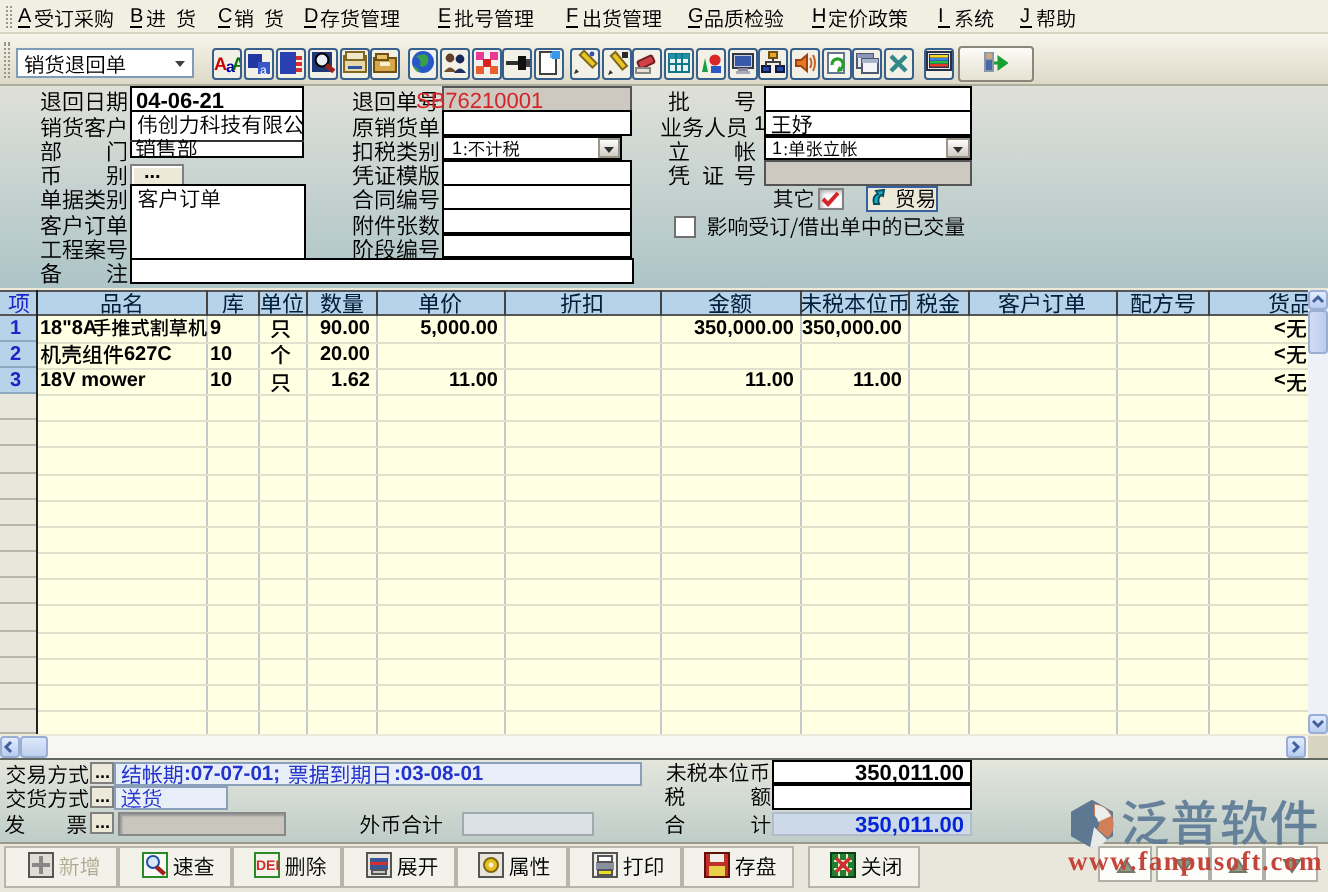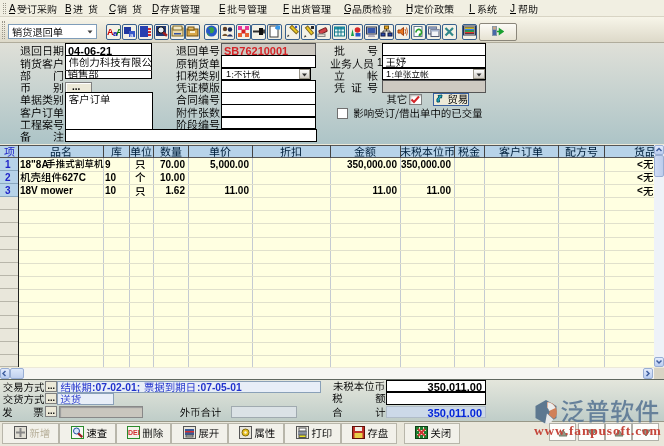--- a/index.html
+++ b/index.html
@@ -397,21 +397,21 @@
     <svg width="44" height="13" style="overflow:visible;display:block" viewBox="0 -9.68 44 12.65">
       <path d="M6.3 -4.6C6.7 -3.8 7.2 -2.7 7.5 -2L8.1 -2.3C7.8 -3 7.3 -4 6.9 -4.8ZM8.9 -9.1L8.9 -6.7L6 -6.7L6 -6L8.9 -6L8.9 -0.1C8.9 0.1 8.8 0.1 8.6 0.1C8.5 0.1 7.9 0.1 7.3 0.1C7.4 0.3 7.5 0.6 7.6 0.8C8.4 0.8 8.9 0.8 9.2 0.7C9.4 0.6 9.6 0.4 9.6 -0.1L9.6 -6L10.6 -6L10.6 -6.7L9.6 -6.7L9.6 -9.1ZM5.7 -9.2C5.2 -7.6 4.4 -6 3.5 -5C3.6 -4.8 3.9 -4.5 3.9 -4.4C4.2 -4.7 4.5 -5.1 4.8 -5.6L4.8 0.8L5.5 0.8L5.5 -6.8C5.8 -7.5 6.1 -8.3 6.4 -9ZM0.9 -8.8L0.9 0.9L1.6 0.9L1.6 -8.1L3 -8.1C2.8 -7.3 2.5 -6.3 2.2 -5.4C2.9 -4.5 3.1 -3.7 3.1 -3.1C3.1 -2.7 3.1 -2.4 2.9 -2.3C2.8 -2.2 2.7 -2.2 2.6 -2.2C2.4 -2.2 2.2 -2.2 2 -2.2C2.1 -2 2.1 -1.7 2.1 -1.5C2.4 -1.5 2.6 -1.5 2.8 -1.6C3.1 -1.6 3.2 -1.6 3.4 -1.7C3.7 -2 3.8 -2.4 3.8 -3C3.8 -3.7 3.6 -4.6 2.8 -5.5C3.2 -6.4 3.6 -7.6 3.9 -8.5L3.4 -8.8L3.3 -8.8ZM14.5 -3.7L14.5 -3L17.7 -3L17.7 0.9L18.4 0.9L18.4 -3L21.4 -3L21.4 -3.7L18.4 -3.7L18.4 -6.2L21 -6.2L21 -7L18.4 -7L18.4 -9.1L17.7 -9.1L17.7 -7L16.1 -7C16.2 -7.5 16.4 -8 16.5 -8.5L15.8 -8.7C15.5 -7.2 15.1 -5.8 14.4 -4.9C14.6 -4.8 14.9 -4.6 15 -4.5C15.4 -5 15.6 -5.6 15.9 -6.2L17.7 -6.2L17.7 -3.7ZM14 -9.2C13.4 -7.5 12.4 -5.8 11.4 -4.8C11.5 -4.6 11.7 -4.2 11.8 -4C12.2 -4.4 12.5 -4.9 12.9 -5.4L12.9 0.8L13.6 0.8L13.6 -6.6C14 -7.3 14.4 -8.2 14.7 -9ZM31.3 -8.7C30.7 -7.6 29.7 -6.5 28.6 -5.8C28.7 -5.7 29 -5.4 29.1 -5.3C30.2 -6 31.4 -7.2 32.1 -8.5ZM23.3 -6.3C23.3 -5.3 23.1 -3.9 23 -3.1L25.2 -3.1C25.1 -1 25 -0.2 24.8 0C24.7 0.1 24.6 0.1 24.4 0.1C24.2 0.1 23.6 0.1 23.1 0.1C23.2 0.3 23.3 0.5 23.3 0.7C23.8 0.8 24.4 0.8 24.7 0.8C25 0.7 25.2 0.7 25.4 0.5C25.7 0.1 25.9 -0.8 26 -3.4C26 -3.5 26 -3.7 26 -3.7L23.8 -3.7C23.8 -4.3 23.9 -5 24 -5.6L25.9 -5.6L25.9 -8.8L23.1 -8.8L23.1 -8.1L25.2 -8.1L25.2 -6.3ZM27.2 0.9C27.4 0.8 27.7 0.6 29.9 -0.3C29.9 -0.4 29.9 -0.7 29.9 -1L28.1 -0.3L28.1 -4.2L29.3 -4.2C29.8 -2.1 30.7 -0.2 32.2 0.7C32.3 0.5 32.5 0.3 32.7 0.1C31.3 -0.7 30.4 -2.3 30 -4.2L32.5 -4.2L32.5 -4.9L28.1 -4.9L28.1 -9L27.4 -9L27.4 -4.9L26.1 -4.9L26.1 -4.2L27.4 -4.2L27.4 -0.4C27.4 0 27.1 0.2 26.9 0.3C27 0.4 27.2 0.7 27.2 0.9ZM37.9 -9C37.7 -8.6 37.3 -7.9 37.1 -7.5L37.5 -7.3C37.8 -7.7 38.2 -8.2 38.5 -8.7ZM34 -8.7C34.3 -8.2 34.6 -7.6 34.7 -7.2L35.3 -7.5C35.2 -7.9 34.9 -8.5 34.6 -8.9ZM37.6 -2.9C37.3 -2.3 36.9 -1.8 36.5 -1.4C36.1 -1.6 35.6 -1.8 35.2 -2C35.4 -2.2 35.5 -2.6 35.7 -2.9ZM34.3 -1.7C34.8 -1.5 35.4 -1.2 36 -0.9C35.3 -0.4 34.4 -0 33.5 0.2C33.6 0.3 33.8 0.6 33.8 0.8C34.8 0.5 35.8 0.1 36.6 -0.6C37 -0.4 37.3 -0.2 37.6 0L38 -0.5C37.8 -0.6 37.5 -0.8 37.1 -1C37.7 -1.7 38.1 -2.4 38.4 -3.4L38 -3.6L37.9 -3.5L36 -3.5L36.3 -4.1L35.6 -4.2C35.5 -4 35.4 -3.8 35.3 -3.5L33.8 -3.5L33.8 -2.9L35 -2.9C34.7 -2.5 34.5 -2 34.3 -1.7ZM35.9 -9.2L35.9 -7.1L33.6 -7.1L33.6 -6.5L35.7 -6.5C35.1 -5.8 34.3 -5.1 33.5 -4.7C33.6 -4.6 33.8 -4.3 33.9 -4.2C34.6 -4.5 35.3 -5.2 35.9 -5.9L35.9 -4.4L36.6 -4.4L36.6 -6C37.1 -5.6 37.8 -5.1 38.1 -4.8L38.5 -5.3C38.3 -5.5 37.2 -6.2 36.7 -6.5L38.8 -6.5L38.8 -7.1L36.6 -7.1L36.6 -9.2ZM40 -9.1C39.7 -7.2 39.2 -5.4 38.3 -4.2C38.5 -4.1 38.8 -3.9 38.9 -3.7C39.2 -4.2 39.4 -4.7 39.7 -5.3C39.9 -4.1 40.2 -3.1 40.7 -2.2C40.1 -1.1 39.2 -0.3 38 0.3C38.1 0.4 38.3 0.7 38.4 0.9C39.5 0.3 40.4 -0.5 41 -1.5C41.6 -0.5 42.3 0.2 43.2 0.8C43.3 0.6 43.5 0.3 43.7 0.2C42.7 -0.3 42 -1.1 41.4 -2.2C42 -3.3 42.4 -4.7 42.6 -6.4L43.4 -6.4L43.4 -7.1L40.2 -7.1C40.4 -7.7 40.5 -8.3 40.6 -9ZM41.9 -6.4C41.8 -5 41.5 -3.9 41.1 -2.9C40.6 -4 40.3 -5.1 40.1 -6.4Z" fill="#000"></path>
     </svg>
   </div>
 <div style="position:absolute;left:176px;top:118.8px;">
     <svg width="44" height="13" style="overflow:visible;display:block" viewBox="0 -9.68 44 12.65">
       <path d="M8.2 -5L8.2 0.8L8.9 0.8L8.9 -5ZM5.5 -5L5.5 -3.3C5.5 -2.1 5.3 -0.6 4 0.5C4.2 0.6 4.5 0.8 4.6 0.9C6.1 -0.3 6.2 -1.9 6.2 -3.3L6.2 -5ZM6.9 -9.3C6.5 -8 5.5 -6.3 3.9 -5.3C4.1 -5.2 4.3 -4.9 4.4 -4.7C5.7 -5.6 6.6 -6.8 7.2 -7.9C7.9 -6.7 9 -5.5 10.1 -4.9C10.2 -5.1 10.5 -5.3 10.6 -5.5C9.4 -6.1 8.2 -7.4 7.5 -8.7L7.7 -9.2ZM0.9 -8.8L0.9 0.9L1.6 0.9L1.6 -8.1L3.2 -8.1C2.9 -7.3 2.5 -6.4 2.1 -5.6C3.1 -4.7 3.4 -3.9 3.4 -3.3C3.4 -3 3.3 -2.7 3.1 -2.5C3 -2.5 2.9 -2.4 2.7 -2.4C2.5 -2.4 2.2 -2.4 1.9 -2.4C2 -2.2 2.1 -1.9 2.1 -1.8C2.4 -1.7 2.7 -1.7 3 -1.8C3.2 -1.8 3.4 -1.9 3.6 -2C3.9 -2.2 4.1 -2.7 4.1 -3.2C4.1 -3.9 3.9 -4.7 2.9 -5.7C3.3 -6.5 3.8 -7.6 4.2 -8.5L3.7 -8.8L3.6 -8.8ZM19.9 -8.8L19.3 -8.8L17.6 -8.8L17 -8.8L17 -7.5C17 -6.7 16.8 -5.7 15.7 -5C15.8 -4.9 16.1 -4.6 16.2 -4.5C17.4 -5.3 17.6 -6.5 17.6 -7.5L17.6 -8.2L19.3 -8.2L19.3 -6C19.3 -5.3 19.4 -5 20.1 -5C20.2 -5 20.8 -5 20.9 -5C21.1 -5 21.4 -5 21.5 -5.1C21.5 -5.2 21.4 -5.5 21.4 -5.7C21.3 -5.6 21.1 -5.6 20.9 -5.6C20.8 -5.6 20.3 -5.6 20.1 -5.6C20 -5.6 19.9 -5.7 19.9 -6ZM16.1 -4.2L16.1 -3.6L16.9 -3.6L16.5 -3.5C16.9 -2.5 17.4 -1.7 18 -1C17.3 -0.4 16.3 0 15.3 0.3C15.5 0.4 15.6 0.7 15.7 0.9C16.8 0.6 17.7 0.2 18.5 -0.5C19.3 0.1 20.1 0.5 21.1 0.8C21.2 0.6 21.4 0.4 21.5 0.2C20.6 -0 19.8 -0.4 19.1 -1C19.8 -1.8 20.4 -2.8 20.7 -4.1L20.2 -4.2L20.1 -4.2ZM17.1 -3.6L19.8 -3.6C19.5 -2.7 19.1 -2 18.5 -1.5C17.9 -2 17.5 -2.8 17.1 -3.6ZM12.3 -8.3L12.3 -1.8L11.4 -1.7L11.5 -1L12.3 -1.1L12.3 0.7L13 0.7L13 -1.2L15.8 -1.7L15.7 -2.3L13 -1.9L13 -3.6L15.6 -3.6L15.6 -4.3L13 -4.3L13 -5.9L15.6 -5.9L15.6 -6.5L13 -6.5L13 -7.8C14 -8.1 15.1 -8.4 15.9 -8.7L15.2 -9.3C14.6 -8.9 13.4 -8.5 12.4 -8.2ZM22.5 -0.6L22.6 0.1C23.5 -0.2 24.7 -0.7 25.8 -1.1L25.7 -1.7C24.5 -1.3 23.3 -0.8 22.5 -0.6ZM22.7 -4.7C22.8 -4.7 23.1 -4.8 24.3 -5C23.9 -4.2 23.5 -3.7 23.3 -3.4C23 -3 22.7 -2.7 22.5 -2.7C22.6 -2.5 22.7 -2.2 22.7 -2C22.9 -2.2 23.3 -2.3 25.7 -2.8C25.7 -3 25.7 -3.2 25.7 -3.4L23.7 -3C24.6 -4 25.3 -5.3 26 -6.6L25.4 -6.9C25.2 -6.5 24.9 -6 24.7 -5.6L23.4 -5.5C24 -6.5 24.7 -7.7 25.1 -9L24.4 -9.2C24 -7.9 23.3 -6.4 23 -6C22.8 -5.7 22.6 -5.4 22.4 -5.4C22.5 -5.2 22.6 -4.8 22.7 -4.7ZM28.9 -3.9L28.9 -2.2L27.9 -2.2L27.9 -3.9ZM29.4 -3.9L30.2 -3.9L30.2 -2.2L29.4 -2.2ZM27.3 -4.5L27.3 0.8L27.9 0.8L27.9 -1.6L28.9 -1.6L28.9 0.5L29.4 0.5L29.4 -1.6L30.2 -1.6L30.2 0.5L30.7 0.5L30.7 -1.6L31.6 -1.6L31.6 0.1C31.6 0.2 31.6 0.2 31.5 0.2C31.4 0.2 31.2 0.2 31 0.2C31 0.4 31.1 0.6 31.1 0.8C31.5 0.8 31.8 0.8 32 0.7C32.2 0.6 32.2 0.4 32.2 0.1L32.2 -4.5L31.6 -4.5ZM30.7 -3.9L31.6 -3.9L31.6 -2.2L30.7 -2.2ZM28.7 -9.1C28.9 -8.8 29.1 -8.4 29.2 -8L26.6 -8L26.6 -5.6C26.6 -3.9 26.5 -1.5 25.5 0.3C25.6 0.3 25.9 0.5 26.1 0.7C27.1 -1.1 27.2 -3.7 27.3 -5.5L32.1 -5.5L32.1 -8L30 -8C29.9 -8.4 29.6 -8.9 29.4 -9.3ZM27.3 -7.4L31.4 -7.4L31.4 -6.1L27.3 -6.1ZM35.8 -8.1L41.2 -8.1L41.2 -6.5L35.8 -6.5ZM35.1 -8.8L35.1 -5.9L41.9 -5.9L41.9 -8.8ZM33.7 -4.8L33.7 -4.1L36 -4.1C35.8 -3.5 35.5 -2.7 35.3 -2.2L35.7 -2.2L41.1 -2.2C40.9 -0.8 40.6 -0.1 40.3 0.1C40.2 0.2 40.1 0.2 39.8 0.2C39.5 0.2 38.7 0.2 37.9 0.1C38.1 0.3 38.2 0.6 38.2 0.8C38.9 0.8 39.7 0.8 40 0.8C40.4 0.8 40.7 0.8 40.9 0.5C41.3 0.2 41.6 -0.6 41.9 -2.5C41.9 -2.6 41.9 -2.8 41.9 -2.8L36.4 -2.8C36.5 -3.2 36.7 -3.7 36.8 -4.1L43.3 -4.1L43.3 -4.8Z" fill="#000"></path>
     </svg>
   </div>
 <div style="position:absolute;left:221px;top:43px;width:95px;height:13px;background:#cdc9c1;border:1px solid #555;"></div>
-<div style="position:absolute;left:224px;top:45.5px;font-family:'Liberation Sans';font-size:11px;font-weight:bold;color:#d42428;white-space:pre;line-height:1;text-align:center;">SB76210001</div>
+<div style="position:absolute;left:208px;top:45.5px;font-family:'Liberation Sans';font-size:11px;font-weight:normal;color:#d42428;white-space:pre;line-height:1;text-align:center;">SB76210001</div>
 <div style="position:absolute;left:221px;top:55px;width:95px;height:12.5px;background:#fff;border:1px solid #000;"></div>
 <div style="position:absolute;left:221px;top:67.5px;width:90px;height:12.5px;background:#fff;border:1px solid #000;"></div>
 <div style="position:absolute;left:226px;top:70px;font-family:'Liberation Sans';font-size:9px;font-weight:normal;color:#000;white-space:pre;line-height:1;">1</div>
 <div style="position:absolute;left:231px;top:69.5px;">
     <svg width="29" height="10" style="overflow:visible;display:block" viewBox="0 -7.92 29 10.35">
       <path d="M1.2 -3.6C1.5 -3.6 1.8 -3.8 1.8 -4.1C1.8 -4.5 1.5 -4.7 1.2 -4.7C0.9 -4.7 0.7 -4.5 0.7 -4.1C0.7 -3.8 0.9 -3.6 1.2 -3.6ZM1.2 0.1C1.5 0.1 1.8 -0.1 1.8 -0.5C1.8 -0.8 1.5 -1.1 1.2 -1.1C0.9 -1.1 0.7 -0.8 0.7 -0.5C0.7 -0.1 0.9 0.1 1.2 0.1ZM7.5 -4.4C8.6 -3.6 9.9 -2.6 10.6 -1.9L11 -2.4C10.4 -3.1 9 -4.1 7.9 -4.7ZM3.1 -6.9L3.1 -6.3L7.1 -6.3C6.2 -4.7 4.6 -3.2 2.8 -2.3C3 -2.1 3.1 -1.9 3.2 -1.8C4.5 -2.4 5.7 -3.4 6.6 -4.5L6.6 0.7L7.2 0.7L7.2 -5.3C7.5 -5.6 7.7 -5.9 7.9 -6.3L10.8 -6.3L10.8 -6.9ZM12.7 -7C13.2 -6.6 13.8 -6 14.1 -5.6L14.5 -6C14.2 -6.4 13.6 -7 13.1 -7.4ZM11.9 -4.7L11.9 -4.1L13.3 -4.1L13.3 -0.8C13.3 -0.4 13 -0.2 12.9 -0C13 0.1 13.1 0.4 13.2 0.5C13.3 0.3 13.6 0.1 15.2 -1C15.2 -1.2 15.1 -1.4 15 -1.6L13.9 -0.8L13.9 -4.7ZM17.1 -7.5L17.1 -4.5L14.8 -4.5L14.8 -3.9L17.1 -3.9L17.1 0.7L17.7 0.7L17.7 -3.9L20 -3.9L20 -4.5L17.7 -4.5L17.7 -7.5ZM25 -5.2L28 -5.2L28 -3.5L25 -3.5ZM24.8 -7.3C25.1 -6.8 25.5 -6.2 25.6 -5.7L26.1 -6C26 -6.4 25.7 -7 25.3 -7.5ZM24.5 -5.7L24.5 -2.9L25.5 -2.9C25.3 -1.5 25 -0.3 23.6 0.3C23.7 0.4 23.9 0.6 23.9 0.7C25.5 0 25.9 -1.3 26 -2.9L26.8 -2.9L26.8 -0.2C26.8 0.4 27 0.6 27.6 0.6C27.7 0.6 28.3 0.6 28.4 0.6C28.9 0.6 29.1 0.3 29.1 -0.9C29 -0.9 28.7 -1 28.6 -1.1C28.6 -0.1 28.5 0 28.3 0C28.2 0 27.7 0 27.6 0C27.4 0 27.4 0 27.4 -0.2L27.4 -2.9L28.6 -2.9L28.6 -5.7L27.6 -5.7C27.8 -6.2 28.1 -6.8 28.3 -7.3L27.7 -7.5C27.5 -7 27.2 -6.3 26.9 -5.7ZM23.7 -7.5C23 -7.2 21.9 -6.9 20.9 -6.7C21 -6.6 21.1 -6.4 21.1 -6.3C21.5 -6.3 21.9 -6.4 22.4 -6.5L22.4 -5L20.9 -5L20.9 -4.4L22.3 -4.4C21.9 -3.3 21.3 -2.1 20.7 -1.5C20.8 -1.3 21 -1.1 21 -0.9C21.5 -1.5 22 -2.5 22.4 -3.4L22.4 0.7L23 0.7L23 -3.6C23.3 -3.2 23.7 -2.6 23.9 -2.4L24.2 -2.9C24 -3.1 23.2 -3.9 23 -4.1L23 -4.4L24.2 -4.4L24.2 -5L23 -5L23 -6.6C23.4 -6.7 23.8 -6.9 24.1 -7Z" fill="#000"></path>
     </svg>
   </div>
 <div style="position:absolute;left:299px;top:68.5px;width:11px;height:10.5px;background:linear-gradient(#fdfdfd,#d0ccc4);border:1px solid #9a968a;"></div>
 <div style="position:absolute;left:300px;top:71.5px;">
@@ -643,21 +643,21 @@
     <svg width="58" height="11" style="overflow:visible;display:block" viewBox="0 -8.45 58 11.04">
       <path d="M0.4 -3.1L0.4 -2.3L4.3 -2.3L4.3 -0.4C4.3 -0.2 4.3 -0.1 4 -0.1C3.8 -0.1 3 -0.1 2.3 -0.1C2.4 0.1 2.6 0.5 2.7 0.8C3.7 0.8 4.3 0.8 4.7 0.6C5.1 0.5 5.3 0.2 5.3 -0.4L5.3 -2.3L9.2 -2.3L9.2 -3.1L5.3 -3.1L5.3 -4.5L8.6 -4.5L8.6 -5.4L5.3 -5.4L5.3 -6.8C6.4 -7 7.4 -7.1 8.3 -7.4L7.6 -8.1C6.1 -7.7 3.4 -7.4 1 -7.3C1.1 -7.1 1.2 -6.7 1.3 -6.5C2.2 -6.5 3.3 -6.6 4.3 -6.7L4.3 -5.4L1.1 -5.4L1.1 -4.5L4.3 -4.5L4.3 -3.1ZM15.8 -7.7C16 -7.3 16.3 -6.8 16.4 -6.4L14.7 -6.4C14.9 -6.9 15.1 -7.4 15.3 -7.8L14.4 -8C14 -6.6 13.2 -5.2 12.4 -4.3C12.5 -4.3 12.7 -4.1 12.8 -3.9L12 -3.7L12 -5.4L13 -5.4L13 -6.2L12 -6.2L12 -8.1L11.1 -8.1L11.1 -6.2L10 -6.2L10 -5.4L11.1 -5.4L11.1 -3.4C10.6 -3.3 10.2 -3.2 9.9 -3.1L10.1 -2.2L11.1 -2.5L11.1 -0.3C11.1 -0.1 11.1 -0.1 11 -0.1C10.8 -0.1 10.5 -0.1 10.1 -0.1C10.2 0.2 10.3 0.5 10.4 0.8C11 0.8 11.4 0.7 11.6 0.6C11.9 0.5 12 0.2 12 -0.3L12 -2.8L13 -3.1L12.9 -3.8L13 -3.7C13.3 -4 13.5 -4.3 13.7 -4.6L13.7 0.8L14.6 0.8L14.6 0.2L18.8 0.2L18.8 -0.7L16.9 -0.7L16.9 -1.8L18.5 -1.8L18.5 -2.6L16.9 -2.6L16.9 -3.7L18.5 -3.7L18.5 -4.5L16.9 -4.5L16.9 -5.6L18.6 -5.6L18.6 -6.4L16.7 -6.4L17.2 -6.7C17.1 -7 16.8 -7.6 16.5 -8ZM14.6 -3.7L16.1 -3.7L16.1 -2.6L14.6 -2.6ZM14.6 -4.5L14.6 -5.6L16.1 -5.6L16.1 -4.5ZM14.6 -1.8L16.1 -1.8L16.1 -0.7L14.6 -0.7ZM26 -7.6C26.5 -7.2 27.1 -6.7 27.3 -6.4L28 -7C27.7 -7.3 27.1 -7.7 26.6 -8.1ZM24.5 -8.1C24.5 -7.5 24.5 -6.9 24.6 -6.4L19.7 -6.4L19.7 -5.5L24.6 -5.5C24.9 -2 25.6 0.8 27.2 0.8C28.1 0.8 28.4 0.3 28.5 -1.4C28.3 -1.5 27.9 -1.7 27.7 -1.9C27.7 -0.7 27.6 -0.1 27.3 -0.1C26.5 -0.1 25.8 -2.4 25.6 -5.5L28.3 -5.5L28.3 -6.4L25.5 -6.4C25.5 -6.9 25.5 -7.5 25.5 -8.1ZM19.7 -0.4L20 0.5C21.2 0.3 23 -0.1 24.6 -0.5L24.5 -1.3L22.6 -0.9L22.6 -3.3L24.3 -3.3L24.3 -4.2L20.1 -4.2L20.1 -3.3L21.7 -3.3L21.7 -0.7ZM35.2 -6.8L35.2 -1.5L36 -1.5L36 -6.8ZM36.9 -8.1L36.9 -0.3C36.9 -0.1 36.9 -0.1 36.7 -0.1C36.6 -0.1 36.1 -0.1 35.5 -0.1C35.7 0.2 35.8 0.6 35.8 0.8C36.6 0.8 37.1 0.8 37.4 0.6C37.7 0.5 37.8 0.2 37.8 -0.3L37.8 -8.1ZM30 -2.2L30 0.8L30.7 0.8L30.7 0.3L33.3 0.3L33.3 0.7L34.1 0.7L34.1 -2.2L32.5 -2.2L32.5 -2.8L34.5 -2.8L34.5 -3.5L32.5 -3.5L32.5 -4L33.8 -4L33.8 -4.6L32.5 -4.6L32.5 -5.1L34.1 -5.1L34.1 -5.7L34.7 -5.7L34.7 -7.2L32.6 -7.2C32.5 -7.5 32.4 -7.9 32.2 -8.2L31.3 -7.9C31.4 -7.7 31.6 -7.5 31.6 -7.2L29.4 -7.2L29.4 -5.6L29.9 -5.6L29.9 -5.1L31.7 -5.1L31.7 -4.6L30.2 -4.6L30.2 -4L31.7 -4L31.7 -3.5L29.4 -3.5L29.4 -2.8L31.7 -2.8L31.7 -2.2ZM31.7 -6.3L31.7 -5.8L30.2 -5.8L30.2 -6.6L33.8 -6.6L33.8 -5.8L32.5 -5.8L32.5 -6.3ZM30.7 -0.4L30.7 -1.4L33.3 -1.4L33.3 -0.4ZM40.8 -3.7L45.5 -3.7L45.5 -3L40.8 -3ZM40.8 -5.1L45.5 -5.1L45.5 -4.4L40.8 -4.4ZM40 -5.8L40 -2.3L42.7 -2.3L42.7 -1.5L38.9 -1.5L38.9 -0.7L42.7 -0.7L42.7 0.8L43.6 0.8L43.6 -0.7L47.5 -0.7L47.5 -1.5L43.6 -1.5L43.6 -2.3L46.4 -2.3L46.4 -5.8ZM39 -7.5L39 -6.7L41.1 -6.7L41.1 -6L42 -6L42 -6.7L44.4 -6.7L44.4 -6L45.3 -6L45.3 -6.7L47.5 -6.7L47.5 -7.5L45.3 -7.5L45.3 -8.1L44.4 -8.1L44.4 -7.5L42 -7.5L42 -8.1L41.1 -8.1L41.1 -7.5ZM52.7 -7.6L52.7 -4.5C52.7 -3 52.6 -1.1 51.3 0.2C51.5 0.3 51.9 0.6 52 0.8C53.4 -0.6 53.6 -2.8 53.6 -4.5L53.6 -6.7L55.2 -6.7L55.2 -0.7C55.2 0.1 55.2 0.3 55.4 0.5C55.5 0.6 55.8 0.7 56 0.7C56.1 0.7 56.4 0.7 56.5 0.7C56.7 0.7 56.9 0.7 57.1 0.6C57.2 0.5 57.3 0.3 57.4 0C57.4 -0.3 57.4 -1 57.4 -1.5C57.2 -1.6 56.9 -1.7 56.8 -1.9C56.8 -1.2 56.7 -0.8 56.7 -0.5C56.7 -0.3 56.7 -0.2 56.6 -0.2C56.6 -0.1 56.5 -0.1 56.5 -0.1C56.4 -0.1 56.3 -0.1 56.3 -0.1C56.2 -0.1 56.2 -0.1 56.1 -0.2C56.1 -0.2 56.1 -0.4 56.1 -0.7L56.1 -7.6ZM50 -8.1L50 -6.1L48.5 -6.1L48.5 -5.2L49.9 -5.2C49.5 -4 48.9 -2.5 48.2 -1.8C48.4 -1.5 48.6 -1.2 48.7 -0.9C49.2 -1.5 49.6 -2.5 50 -3.5L50 0.8L50.9 0.8L50.9 -3.5C51.2 -3 51.6 -2.4 51.8 -2.1L52.3 -2.9C52.1 -3.1 51.2 -4.1 50.9 -4.5L50.9 -5.2L52.2 -5.2L52.2 -6.1L50.9 -6.1L50.9 -8.1Z" fill="#000"></path>
     </svg>
   </div>
 <div style="position:absolute;left:105px;top:160.0px;font-family:'Liberation Sans';font-size:10px;font-weight:bold;color:#000;white-space:pre;line-height:1;">9</div>
 <div style="position:absolute;left:135px;top:159.3px;">
     <svg width="10" height="12" style="overflow:visible;display:block" viewBox="0 -9.24 10 12.07">
       <path d="M6.1 -1.8C7.2 -1 8.4 0.1 9 0.9L10 0.3C9.3 -0.5 8 -1.6 7 -2.4ZM3.5 -2.3C2.8 -1.4 1.6 -0.4 0.5 0.2C0.7 0.4 1.1 0.7 1.3 0.9C2.4 0.2 3.7 -0.9 4.5 -1.9ZM2.6 -7.1L7.9 -7.1L7.9 -4.1L2.6 -4.1ZM1.6 -8.1L1.6 -3.2L8.9 -3.2L8.9 -8.1Z" fill="#000"></path>
     </svg>
   </div>
-<div style="position:absolute;left:0;width:185px;top:160.0px;text-align:right;font-family:'Liberation Sans';font-size:10px;font-weight:bold;color:#000;white-space:pre;line-height:1;">70.00</div>
+<div style="position:absolute;left:0;width:185px;top:160.0px;text-align:right;font-family:'Liberation Sans';font-size:10px;font-weight:bold;color:#000;white-space:pre;line-height:1;">90.00</div>
 <div style="position:absolute;left:0;width:249px;top:160.0px;text-align:right;font-family:'Liberation Sans';font-size:10px;font-weight:bold;color:#000;white-space:pre;line-height:1;">5,000.00</div>
 <div style="position:absolute;left:0;width:397px;top:160.0px;text-align:right;font-family:'Liberation Sans';font-size:10px;font-weight:bold;color:#000;white-space:pre;line-height:1;">350,000.00</div>
 <div style="position:absolute;left:0;width:451px;top:160.0px;text-align:right;font-family:'Liberation Sans';font-size:10px;font-weight:bold;color:#000;white-space:pre;line-height:1;">350,000.00</div>
 <div style="position:absolute;left:637px;top:160.0px;font-family:'Liberation Sans';font-size:10px;font-weight:bold;color:#000;white-space:pre;line-height:1;">&lt;</div>
 <div style="position:absolute;left:643px;top:159.3px;">
     <svg width="10" height="12" style="overflow:visible;display:block" viewBox="0 -9.24 10 12.07">
       <path d="M1.2 -8.2L1.2 -7.2L4.6 -7.2C4.5 -6.5 4.5 -5.8 4.4 -5.1L0.5 -5.1L0.5 -4.1L4.2 -4.1C3.8 -2.4 2.8 -0.9 0.4 0.1C0.6 0.3 0.9 0.6 1 0.9C3.7 -0.2 4.8 -2.1 5.2 -4.1L5.3 -4.1L5.3 -0.8C5.3 0.3 5.6 0.6 6.8 0.6C7.1 0.6 8.4 0.6 8.6 0.6C9.7 0.6 10 0.2 10.1 -1.6C9.8 -1.6 9.4 -1.8 9.2 -2C9.1 -0.6 9 -0.3 8.6 -0.3C8.3 -0.3 7.2 -0.3 7 -0.3C6.5 -0.3 6.4 -0.4 6.4 -0.8L6.4 -4.1L10 -4.1L10 -5.1L5.4 -5.1C5.5 -5.8 5.5 -6.5 5.6 -7.2L9.4 -7.2L9.4 -8.2Z" fill="#000"></path>
     </svg>
   </div>
 <div style="position:absolute;left:20px;top:172.47px;">
@@ -665,21 +665,21 @@
       <path d="M5.2 -8.3L5.2 -4.9C5.2 -3.3 5.1 -1.2 3.6 0.2C3.9 0.4 4.2 0.7 4.4 0.9C5.9 -0.7 6.1 -3.1 6.1 -4.9L6.1 -7.3L7.8 -7.3L7.8 -0.8C7.8 0.1 7.9 0.4 8.1 0.5C8.3 0.7 8.5 0.8 8.8 0.8C8.9 0.8 9.1 0.8 9.3 0.8C9.5 0.8 9.7 0.7 9.9 0.6C10.1 0.5 10.2 0.3 10.2 0C10.3 -0.3 10.3 -1.1 10.3 -1.6C10.1 -1.7 9.8 -1.9 9.6 -2C9.6 -1.4 9.6 -0.8 9.5 -0.6C9.5 -0.4 9.5 -0.3 9.5 -0.2C9.4 -0.2 9.3 -0.1 9.3 -0.1C9.2 -0.1 9.1 -0.1 9 -0.1C9 -0.1 8.9 -0.2 8.9 -0.2C8.8 -0.3 8.8 -0.4 8.8 -0.7L8.8 -8.3ZM2.2 -8.9L2.2 -6.6L0.5 -6.6L0.5 -5.7L2 -5.7C1.7 -4.3 1 -2.8 0.3 -1.9C0.4 -1.7 0.7 -1.3 0.8 -1C1.3 -1.7 1.8 -2.7 2.2 -3.8L2.2 0.9L3.1 0.9L3.1 -3.8C3.5 -3.3 3.9 -2.7 4.1 -2.3L4.7 -3.1C4.5 -3.4 3.5 -4.5 3.1 -4.9L3.1 -5.7L4.6 -5.7L4.6 -6.6L3.1 -6.6L3.1 -8.9ZM11.3 -4.8L11.3 -2.6L12.2 -2.6L12.2 -3.9L19.3 -3.9L19.3 -2.6L20.2 -2.6L20.2 -4.8ZM15.2 -8.9L15.2 -8L11.1 -8L11.1 -7.1L15.2 -7.1L15.2 -6.3L12 -6.3L12 -5.4L19.5 -5.4L19.5 -6.3L16.3 -6.3L16.3 -7.1L20.4 -7.1L20.4 -8L16.3 -8L16.3 -8.9ZM13.5 -3.3L13.5 -2C13.5 -1.1 13.2 -0.4 10.8 0.1C11 0.3 11.2 0.7 11.3 1C13.9 0.4 14.5 -0.8 14.5 -2L14.5 -2.4L17 -2.4L17 -0.4C17 0.5 17.3 0.8 18.2 0.8C18.4 0.8 19.3 0.8 19.5 0.8C20.3 0.8 20.5 0.5 20.7 -0.8C20.4 -0.9 20 -1.1 19.8 -1.2C19.8 -0.3 19.7 -0.1 19.4 -0.1C19.2 -0.1 18.5 -0.1 18.4 -0.1C18 -0.1 18 -0.1 18 -0.4L18 -3.3ZM21.5 -0.7L21.7 0.3C22.7 -0 24 -0.3 25.2 -0.7L25.1 -1.5C23.8 -1.2 22.4 -0.9 21.5 -0.7ZM26 -8.3L26 -0.2L25 -0.2L25 0.7L31.1 0.7L31.1 -0.2L30.2 -0.2L30.2 -8.3ZM27 -0.2L27 -2.1L29.2 -2.1L29.2 -0.2ZM27 -4.8L29.2 -4.8L29.2 -3L27 -3ZM27 -5.7L27 -7.4L29.2 -7.4L29.2 -5.7ZM21.7 -4.4C21.9 -4.5 22.1 -4.5 23.4 -4.7C22.9 -4.1 22.5 -3.6 22.3 -3.4C22 -3 21.7 -2.8 21.5 -2.7C21.6 -2.5 21.7 -2 21.8 -1.9C22 -2 22.4 -2.1 25.2 -2.7C25.2 -2.9 25.2 -3.2 25.3 -3.5L23.2 -3.1C24 -4 24.7 -5.1 25.4 -6.2L24.6 -6.7C24.4 -6.3 24.2 -5.9 24 -5.5L22.7 -5.4C23.3 -6.3 23.9 -7.4 24.4 -8.5L23.5 -8.9C23.1 -7.6 22.3 -6.3 22 -5.9C21.8 -5.6 21.6 -5.3 21.4 -5.3C21.5 -5.1 21.7 -4.6 21.7 -4.4ZM34.8 -3.7L34.8 -2.7L37.8 -2.7L37.8 0.9L38.8 0.9L38.8 -2.7L41.6 -2.7L41.6 -3.7L38.8 -3.7L38.8 -5.8L41.1 -5.8L41.1 -6.8L38.8 -6.8L38.8 -8.7L37.8 -8.7L37.8 -6.8L36.6 -6.8C36.7 -7.2 36.8 -7.7 36.9 -8.1L36 -8.3C35.7 -7 35.3 -5.6 34.7 -4.8C34.9 -4.7 35.4 -4.4 35.6 -4.3C35.8 -4.7 36.1 -5.2 36.3 -5.8L37.8 -5.8L37.8 -3.7ZM34.2 -8.8C33.7 -7.3 32.7 -5.7 31.8 -4.7C31.9 -4.5 32.2 -4 32.3 -3.7C32.6 -4 32.9 -4.4 33.1 -4.7L33.1 0.9L34.1 0.9L34.1 -6.3C34.5 -7 34.8 -7.8 35.1 -8.5Z" fill="#000"></path>
     </svg>
   </div>
 <div style="position:absolute;left:62px;top:173.17px;font-family:'Liberation Sans';font-size:10px;font-weight:bold;color:#000;white-space:pre;line-height:1;">627C</div>
 <div style="position:absolute;left:105px;top:173.17px;font-family:'Liberation Sans';font-size:10px;font-weight:bold;color:#000;white-space:pre;line-height:1;">10</div>
 <div style="position:absolute;left:135px;top:172.47px;">
     <svg width="10" height="12" style="overflow:visible;display:block" viewBox="0 -9.24 10 12.07">
       <path d="M4.7 -5.6L4.7 0.9L5.8 0.9L5.8 -5.6ZM5.3 -8.9C4.2 -7.1 2.3 -5.7 0.3 -4.9C0.6 -4.6 0.9 -4.2 1.1 -3.9C2.6 -4.7 4.1 -5.8 5.3 -7.2C6.8 -5.5 8.1 -4.6 9.5 -3.9C9.7 -4.2 10 -4.6 10.2 -4.8C8.8 -5.5 7.3 -6.4 5.9 -8L6.2 -8.5Z" fill="#000"></path>
     </svg>
   </div>
-<div style="position:absolute;left:0;width:185px;top:173.17px;text-align:right;font-family:'Liberation Sans';font-size:10px;font-weight:bold;color:#000;white-space:pre;line-height:1;">10.00</div>
+<div style="position:absolute;left:0;width:185px;top:173.17px;text-align:right;font-family:'Liberation Sans';font-size:10px;font-weight:bold;color:#000;white-space:pre;line-height:1;">20.00</div>
 <div style="position:absolute;left:637px;top:173.17px;font-family:'Liberation Sans';font-size:10px;font-weight:bold;color:#000;white-space:pre;line-height:1;">&lt;</div>
 <div style="position:absolute;left:643px;top:172.47px;">
     <svg width="10" height="12" style="overflow:visible;display:block" viewBox="0 -9.24 10 12.07">
       <path d="M1.2 -8.2L1.2 -7.2L4.6 -7.2C4.5 -6.5 4.5 -5.8 4.4 -5.1L0.5 -5.1L0.5 -4.1L4.2 -4.1C3.8 -2.4 2.8 -0.9 0.4 0.1C0.6 0.3 0.9 0.6 1 0.9C3.7 -0.2 4.8 -2.1 5.2 -4.1L5.3 -4.1L5.3 -0.8C5.3 0.3 5.6 0.6 6.8 0.6C7.1 0.6 8.4 0.6 8.6 0.6C9.7 0.6 10 0.2 10.1 -1.6C9.8 -1.6 9.4 -1.8 9.2 -2C9.1 -0.6 9 -0.3 8.6 -0.3C8.3 -0.3 7.2 -0.3 7 -0.3C6.5 -0.3 6.4 -0.4 6.4 -0.8L6.4 -4.1L10 -4.1L10 -5.1L5.4 -5.1C5.5 -5.8 5.5 -6.5 5.6 -7.2L9.4 -7.2L9.4 -8.2Z" fill="#000"></path>
     </svg>
   </div>
 <div style="position:absolute;left:20px;top:186.34px;font-family:'Liberation Sans';font-size:10px;font-weight:bold;color:#000;white-space:pre;line-height:1;">18V mower</div>
 <div style="position:absolute;left:105px;top:186.34px;font-family:'Liberation Sans';font-size:10px;font-weight:bold;color:#000;white-space:pre;line-height:1;">10</div>
 <div style="position:absolute;left:135px;top:185.64000000000001px;">
     <svg width="10" height="12" style="overflow:visible;display:block" viewBox="0 -9.24 10 12.07">
@@ -732,27 +732,27 @@
     </svg>
   </div>
 <div style="position:absolute;left:45px;top:381px;width:12px;height:11px;background:#ece9d8;border:1px solid #808080;"></div>
 <div style="position:absolute;left:47.5px;top:382px;font-family:'Liberation Sans';font-size:9px;font-weight:bold;color:#000;white-space:pre;line-height:1;">...</div>
 <div style="position:absolute;left:57px;top:380.5px;width:264px;height:12px;background:#e8eef8;border:1px solid #8aa0b8;"></div>
 <div style="position:absolute;left:60px;top:381.7px;">
     <svg width="32" height="12" style="overflow:visible;display:block" viewBox="0 -9.50 32 12.42">
       <path d="M0.4 -0.6L0.5 0.3C1.6 0 3 -0.3 4.4 -0.6L4.3 -1.3C2.9 -1 1.4 -0.7 0.4 -0.6ZM0.6 -4.6C0.8 -4.7 1 -4.7 2.4 -4.9C1.9 -4.2 1.5 -3.7 1.3 -3.5C0.9 -3.1 0.7 -2.8 0.4 -2.8C0.5 -2.6 0.6 -2.2 0.7 -2C0.9 -2.1 1.3 -2.2 4.3 -2.8C4.3 -2.9 4.3 -3.3 4.3 -3.5L1.9 -3.1C2.8 -4 3.6 -5.2 4.4 -6.3L3.6 -6.8C3.4 -6.4 3.2 -6 2.9 -5.6L1.5 -5.5C2.1 -6.4 2.7 -7.6 3.2 -8.7L2.4 -9C2 -7.7 1.2 -6.4 0.9 -6.1C0.7 -5.7 0.5 -5.5 0.3 -5.4C0.4 -5.2 0.6 -4.8 0.6 -4.6ZM6.9 -9.1L6.9 -7.6L4.4 -7.6L4.4 -6.8L6.9 -6.8L6.9 -5.2L4.7 -5.2L4.7 -4.4L10 -4.4L10 -5.2L7.7 -5.2L7.7 -6.8L10.2 -6.8L10.2 -7.6L7.7 -7.6L7.7 -9.1ZM5 -3.3L5 0.9L5.7 0.9L5.7 0.4L8.9 0.4L8.9 0.8L9.7 0.8L9.7 -3.3ZM5.7 -0.3L5.7 -2.5L8.9 -2.5L8.9 -0.3ZM19.9 -8.6C19.3 -7.5 18.3 -6.5 17.2 -5.8C17.4 -5.7 17.7 -5.3 17.8 -5.2C18.9 -6 20 -7.1 20.6 -8.4ZM16 0.9C16.2 0.8 16.5 0.6 18.7 -0.3C18.7 -0.4 18.7 -0.8 18.7 -1L17 -0.4L17 -4.1L17.9 -4.1C18.4 -2 19.3 -0.3 20.7 0.6C20.8 0.4 21 0.2 21.2 0C20 -0.8 19.1 -2.3 18.7 -4.1L21.1 -4.1L21.1 -4.9L17 -4.9L17 -8.9L16.2 -8.9L16.2 -4.9L15.2 -4.9L15.2 -4.1L16.2 -4.1L16.2 -0.5C16.2 -0.1 15.9 0.2 15.7 0.2C15.8 0.4 16 0.7 16 0.9ZM11.4 -7L11.4 -1.4L12.1 -1.4L12.1 -6.3L12.8 -6.3L12.8 0.9L13.6 0.9L13.6 -6.3L14.3 -6.3L14.3 -2.2C14.3 -2.1 14.2 -2.1 14.1 -2.1C14.1 -2.1 13.8 -2.1 13.6 -2.1C13.7 -1.9 13.7 -1.6 13.7 -1.4C14.2 -1.4 14.5 -1.4 14.6 -1.5C14.9 -1.7 14.9 -1.9 14.9 -2.2L14.9 -7L13.6 -7L13.6 -9.1L12.8 -9.1L12.8 -7ZM23.5 -1.5C23.2 -0.8 22.6 -0.1 22 0.4C22.2 0.5 22.5 0.7 22.7 0.9C23.3 0.3 23.9 -0.5 24.3 -1.3ZM25.1 -1.2C25.5 -0.7 26 0 26.2 0.5L26.8 0.1C26.6 -0.4 26.1 -1 25.7 -1.5ZM30.8 -7.8L30.8 -6.1L28.6 -6.1L28.6 -7.8ZM27.9 -8.5L27.9 -4.6C27.9 -3.1 27.8 -1 26.9 0.4C27.1 0.5 27.4 0.8 27.5 0.9C28.2 -0.1 28.4 -1.5 28.6 -2.8L30.8 -2.8L30.8 -0.2C30.8 -0 30.8 0 30.6 0C30.5 0.1 29.9 0.1 29.3 0C29.4 0.2 29.6 0.6 29.6 0.8C30.4 0.8 30.9 0.8 31.2 0.7C31.5 0.5 31.6 0.3 31.6 -0.2L31.6 -8.5ZM30.8 -5.3L30.8 -3.5L28.6 -3.5C28.6 -3.9 28.6 -4.3 28.6 -4.6L28.6 -5.3ZM25.8 -8.9L25.8 -7.6L23.8 -7.6L23.8 -8.9L23.1 -8.9L23.1 -7.6L22.2 -7.6L22.2 -6.9L23.1 -6.9L23.1 -2.5L22 -2.5L22 -1.8L27.3 -1.8L27.3 -2.5L26.5 -2.5L26.5 -6.9L27.3 -6.9L27.3 -7.6L26.5 -7.6L26.5 -8.9ZM23.8 -6.9L25.8 -6.9L25.8 -6L23.8 -6ZM23.8 -5.3L25.8 -5.3L25.8 -4.2L23.8 -4.2ZM23.8 -3.6L25.8 -3.6L25.8 -2.5L23.8 -2.5Z" fill="#2233cc"></path>
     </svg>
   </div>
-<div style="position:absolute;left:92px;top:383.2px;font-family:'Liberation Sans';font-size:10.3px;font-weight:bold;color:#2233cc;white-space:pre;line-height:1;">:07-02-01; </div>
+<div style="position:absolute;left:92px;top:383.2px;font-family:'Liberation Sans';font-size:10.3px;font-weight:bold;color:#2233cc;white-space:pre;line-height:1;">:07-07-01; </div>
 <div style="position:absolute;left:143px;top:381.7px;">
     <svg width="54" height="12" style="overflow:visible;display:block" viewBox="0 -9.50 54 12.42">
       <path d="M7 -1.2C7.9 -0.6 9 0.1 9.5 0.6L10.2 0.1C9.6 -0.4 8.4 -1.1 7.6 -1.6ZM1.9 -3.9L1.9 -3.3L8.9 -3.3L8.9 -3.9ZM2.9 -1.6C2.4 -0.9 1.4 -0.3 0.5 0.2C0.7 0.3 1 0.6 1.1 0.7C2 0.2 3 -0.6 3.7 -1.3ZM0.6 -2.5L0.6 -1.9L5 -1.9L5 -0C5 0.1 5 0.2 4.8 0.2C4.6 0.2 4.1 0.2 3.5 0.1C3.6 0.4 3.8 0.7 3.8 0.9C4.6 0.9 5.1 0.9 5.4 0.7C5.7 0.6 5.8 0.4 5.8 0L5.8 -1.9L10.2 -1.9L10.2 -2.5ZM1.4 -7.1L1.4 -4.6L9.5 -4.6L9.5 -7.1L7 -7.1L7 -8L10 -8L10 -8.6L0.7 -8.6L0.7 -8L3.7 -8L3.7 -7.1ZM4.5 -8L6.2 -8L6.2 -7.1L4.5 -7.1ZM2.1 -6.5L3.7 -6.5L3.7 -5.3L2.1 -5.3ZM4.5 -6.5L6.2 -6.5L6.2 -5.3L4.5 -5.3ZM7 -6.5L8.7 -6.5L8.7 -5.3L7 -5.3ZM16 -2.6L16 0.9L16.7 0.9L16.7 0.4L20.1 0.4L20.1 0.8L20.8 0.8L20.8 -2.6L18.7 -2.6L18.7 -3.9L21.1 -3.9L21.1 -4.6L18.7 -4.6L18.7 -5.8L20.8 -5.8L20.8 -8.6L15.1 -8.6L15.1 -5.3C15.1 -3.6 15 -1.3 13.8 0.4C14 0.5 14.4 0.7 14.5 0.9C15.4 -0.5 15.7 -2.3 15.8 -3.9L18 -3.9L18 -2.6ZM15.9 -7.9L20 -7.9L20 -6.5L15.9 -6.5ZM15.9 -5.8L18 -5.8L18 -4.6L15.8 -4.6L15.9 -5.3ZM16.7 -0.2L16.7 -1.9L20.1 -1.9L20.1 -0.2ZM12.6 -9.1L12.6 -6.9L11.3 -6.9L11.3 -6.1L12.6 -6.1L12.6 -3.8C12 -3.6 11.5 -3.4 11.1 -3.3L11.3 -2.5L12.6 -2.9L12.6 -0.2C12.6 0 12.5 0 12.4 0C12.3 0.1 11.9 0.1 11.4 0C11.5 0.3 11.6 0.6 11.6 0.8C12.3 0.8 12.7 0.8 13 0.6C13.3 0.5 13.4 0.3 13.4 -0.2L13.4 -3.2L14.6 -3.6L14.5 -4.4L13.4 -4L13.4 -6.1L14.6 -6.1L14.6 -6.9L13.4 -6.9L13.4 -9.1ZM28.5 -8.1L28.5 -1.6L29.3 -1.6L29.3 -8.1ZM30.7 -8.9L30.7 -0.4C30.7 -0.2 30.6 -0.2 30.4 -0.2C30.2 -0.2 29.6 -0.2 29 -0.2C29.1 0 29.3 0.4 29.3 0.6C30.1 0.6 30.7 0.6 31 0.5C31.3 0.3 31.4 0.1 31.4 -0.4L31.4 -8.9ZM22.3 -0.5L22.5 0.3C23.9 0 25.9 -0.3 27.9 -0.7L27.8 -1.4L25.5 -1L25.5 -2.7L27.7 -2.7L27.7 -3.4L25.5 -3.4L25.5 -4.6L24.8 -4.6L24.8 -3.4L22.6 -3.4L22.6 -2.7L24.8 -2.7L24.8 -0.9ZM22.9 -4.7C23.1 -4.9 23.5 -4.9 26.9 -5.2C27.1 -5 27.2 -4.8 27.3 -4.6L27.9 -5C27.6 -5.6 26.9 -6.6 26.3 -7.3L25.7 -6.9C26 -6.6 26.2 -6.2 26.5 -5.9L23.7 -5.6C24.2 -6.2 24.6 -6.9 25 -7.6L27.9 -7.6L27.9 -8.4L22.4 -8.4L22.4 -7.6L24.1 -7.6C23.7 -6.9 23.3 -6.2 23.1 -6C23 -5.7 22.8 -5.5 22.6 -5.5C22.7 -5.3 22.8 -4.9 22.9 -4.7ZM34.3 -1.5C34 -0.8 33.4 -0.1 32.8 0.4C33 0.5 33.3 0.7 33.5 0.9C34.1 0.3 34.7 -0.5 35.1 -1.3ZM35.9 -1.2C36.3 -0.7 36.8 0 37 0.5L37.6 0.1C37.4 -0.4 36.9 -1 36.5 -1.5ZM41.6 -7.8L41.6 -6.1L39.4 -6.1L39.4 -7.8ZM38.7 -8.5L38.7 -4.6C38.7 -3.1 38.6 -1 37.7 0.4C37.9 0.5 38.2 0.8 38.3 0.9C39 -0.1 39.2 -1.5 39.4 -2.8L41.6 -2.8L41.6 -0.2C41.6 -0 41.6 0 41.4 0C41.3 0.1 40.7 0.1 40.1 0C40.2 0.2 40.4 0.6 40.4 0.8C41.2 0.8 41.7 0.8 42 0.7C42.3 0.5 42.4 0.3 42.4 -0.2L42.4 -8.5ZM41.6 -5.3L41.6 -3.5L39.4 -3.5C39.4 -3.9 39.4 -4.3 39.4 -4.6L39.4 -5.3ZM36.6 -8.9L36.6 -7.6L34.6 -7.6L34.6 -8.9L33.9 -8.9L33.9 -7.6L33 -7.6L33 -6.9L33.9 -6.9L33.9 -2.5L32.8 -2.5L32.8 -1.8L38.1 -1.8L38.1 -2.5L37.3 -2.5L37.3 -6.9L38.1 -6.9L38.1 -7.6L37.3 -7.6L37.3 -8.9ZM34.6 -6.9L36.6 -6.9L36.6 -6L34.6 -6ZM34.6 -5.3L36.6 -5.3L36.6 -4.2L34.6 -4.2ZM34.6 -3.6L36.6 -3.6L36.6 -2.5L34.6 -2.5ZM45.9 -3.8L51.3 -3.8L51.3 -0.8L45.9 -0.8ZM45.9 -4.6L45.9 -7.5L51.3 -7.5L51.3 -4.6ZM45.1 -8.3L45.1 0.7L45.9 0.7L45.9 0L51.3 0L51.3 0.7L52.2 0.7L52.2 -8.3Z" fill="#2233cc"></path>
     </svg>
   </div>
-<div style="position:absolute;left:197px;top:383.2px;font-family:'Liberation Sans';font-size:10.3px;font-weight:bold;color:#2233cc;white-space:pre;line-height:1;">:07-05-01</div>
+<div style="position:absolute;left:197px;top:383.2px;font-family:'Liberation Sans';font-size:10.3px;font-weight:bold;color:#2233cc;white-space:pre;line-height:1;">:03-08-01</div>
 <div style="position:absolute;left:2px;top:393.7px;">
     <svg width="43" height="12" style="overflow:visible;display:block" viewBox="0 -9.50 43 12.42">
       <path d="M3.5 -6.4C2.8 -5.6 1.7 -4.8 0.8 -4.2C1 -4.1 1.2 -3.8 1.4 -3.7C2.3 -4.3 3.4 -5.2 4.2 -6.2ZM6.7 -6C7.7 -5.3 8.9 -4.3 9.5 -3.6L10.1 -4.1C9.5 -4.8 8.3 -5.8 7.3 -6.4ZM3.8 -4.6L3.1 -4.4C3.6 -3.3 4.1 -2.4 4.9 -1.6C3.8 -0.7 2.3 -0.2 0.5 0.2C0.6 0.4 0.9 0.7 1 0.9C2.7 0.4 4.2 -0.2 5.4 -1.2C6.6 -0.2 8.1 0.4 9.9 0.8C10 0.6 10.2 0.3 10.3 0.1C8.6 -0.2 7.1 -0.8 6 -1.6C6.8 -2.4 7.4 -3.3 7.8 -4.4L7.1 -4.6C6.7 -3.6 6.1 -2.8 5.4 -2.1C4.7 -2.8 4.1 -3.6 3.8 -4.6ZM4.5 -8.9C4.8 -8.5 5.1 -7.9 5.3 -7.5L0.7 -7.5L0.7 -6.8L10 -6.8L10 -7.5L5.5 -7.5L6 -7.8C5.9 -8.1 5.5 -8.7 5.2 -9.1ZM15.8 -3.4L15.8 -2.4C15.8 -1.6 15.5 -0.5 11.5 0.2C11.7 0.4 11.9 0.7 12 0.8C16.1 0 16.6 -1.3 16.6 -2.4L16.6 -3.4ZM16.5 -0.8C17.9 -0.4 19.6 0.3 20.5 0.8L20.9 0.3C20 -0.2 18.2 -0.9 16.9 -1.3ZM12.9 -4.5L12.9 -1.1L13.7 -1.1L13.7 -3.8L18.9 -3.8L18.9 -1.1L19.6 -1.1L19.6 -4.5ZM16.5 -9L16.5 -7.4C15.9 -7.3 15.4 -7.1 14.8 -7C14.9 -6.9 15 -6.7 15 -6.5C15.5 -6.6 16 -6.7 16.5 -6.8L16.5 -6.2C16.5 -5.4 16.7 -5.2 17.8 -5.2C18 -5.2 19.6 -5.2 19.8 -5.2C20.7 -5.2 20.9 -5.5 21 -6.7C20.8 -6.7 20.5 -6.8 20.3 -6.9C20.3 -5.9 20.2 -5.8 19.8 -5.8C19.4 -5.8 18.1 -5.8 17.8 -5.8C17.3 -5.8 17.2 -5.9 17.2 -6.2L17.2 -7C18.5 -7.3 19.8 -7.7 20.7 -8.2L20.2 -8.7C19.5 -8.3 18.4 -7.9 17.2 -7.6L17.2 -9ZM14.4 -9.1C13.7 -8.1 12.4 -7.3 11.2 -6.7C11.4 -6.6 11.7 -6.3 11.8 -6.2C12.3 -6.4 12.8 -6.8 13.3 -7.2L13.3 -4.9L14 -4.9L14 -7.8C14.4 -8.1 14.8 -8.5 15.1 -8.9ZM26.4 -8.8C26.7 -8.3 27 -7.6 27.2 -7.2L27.9 -7.5C27.7 -7.9 27.4 -8.6 27.1 -9.1ZM22.4 -7.2L22.4 -6.5L25.4 -6.5C25.2 -4 24.9 -1.1 22.1 0.3C22.3 0.4 22.5 0.7 22.7 0.9C24.7 -0.2 25.5 -2 25.9 -4L29.8 -4C29.6 -1.4 29.4 -0.4 29.1 -0.1C29 0 28.8 0.1 28.6 0.1C28.3 0.1 27.6 0.1 26.8 -0C26.9 0.2 27 0.5 27 0.7C27.7 0.7 28.5 0.8 28.8 0.7C29.2 0.7 29.5 0.6 29.7 0.4C30.1 -0 30.4 -1.2 30.6 -4.3C30.6 -4.4 30.6 -4.7 30.6 -4.7L26 -4.7C26.1 -5.3 26.1 -5.9 26.1 -6.5L31.7 -6.5L31.7 -7.2ZM40.1 -8.6C40.6 -8.2 41.3 -7.6 41.6 -7.2L42.1 -7.6C41.8 -8 41.1 -8.6 40.5 -9ZM38.5 -9C38.6 -8.3 38.6 -7.6 38.6 -7L33 -7L33 -6.3L38.7 -6.3C38.9 -2.3 39.9 0.9 41.6 0.9C42.4 0.9 42.7 0.3 42.8 -1.6C42.6 -1.6 42.3 -1.8 42.2 -1.9C42.1 -0.5 42 0.1 41.7 0.1C40.5 0.1 39.7 -2.5 39.4 -6.3L42.6 -6.3L42.6 -7L39.4 -7C39.3 -7.6 39.3 -8.3 39.3 -9ZM33.1 -0.2L33.3 0.5C34.7 0.2 36.7 -0.2 38.5 -0.7L38.5 -1.3L36.1 -0.8L36.1 -3.9L38.2 -3.9L38.2 -4.6L33.4 -4.6L33.4 -3.9L35.4 -3.9L35.4 -0.7Z" fill="#000"></path>
     </svg>
   </div>
 <div style="position:absolute;left:45px;top:393px;width:12px;height:11px;background:#ece9d8;border:1px solid #808080;"></div>
 <div style="position:absolute;left:47.5px;top:394px;font-family:'Liberation Sans';font-size:9px;font-weight:bold;color:#000;white-space:pre;line-height:1;">...</div>
 <div style="position:absolute;left:57px;top:392.5px;width:57px;height:12px;background:#e8eef8;border:1px solid #8aa0b8;"></div>
 <div style="position:absolute;left:60px;top:393.7px;">
     <svg width="22" height="12" style="overflow:visible;display:block" viewBox="0 -9.50 22 12.42">

